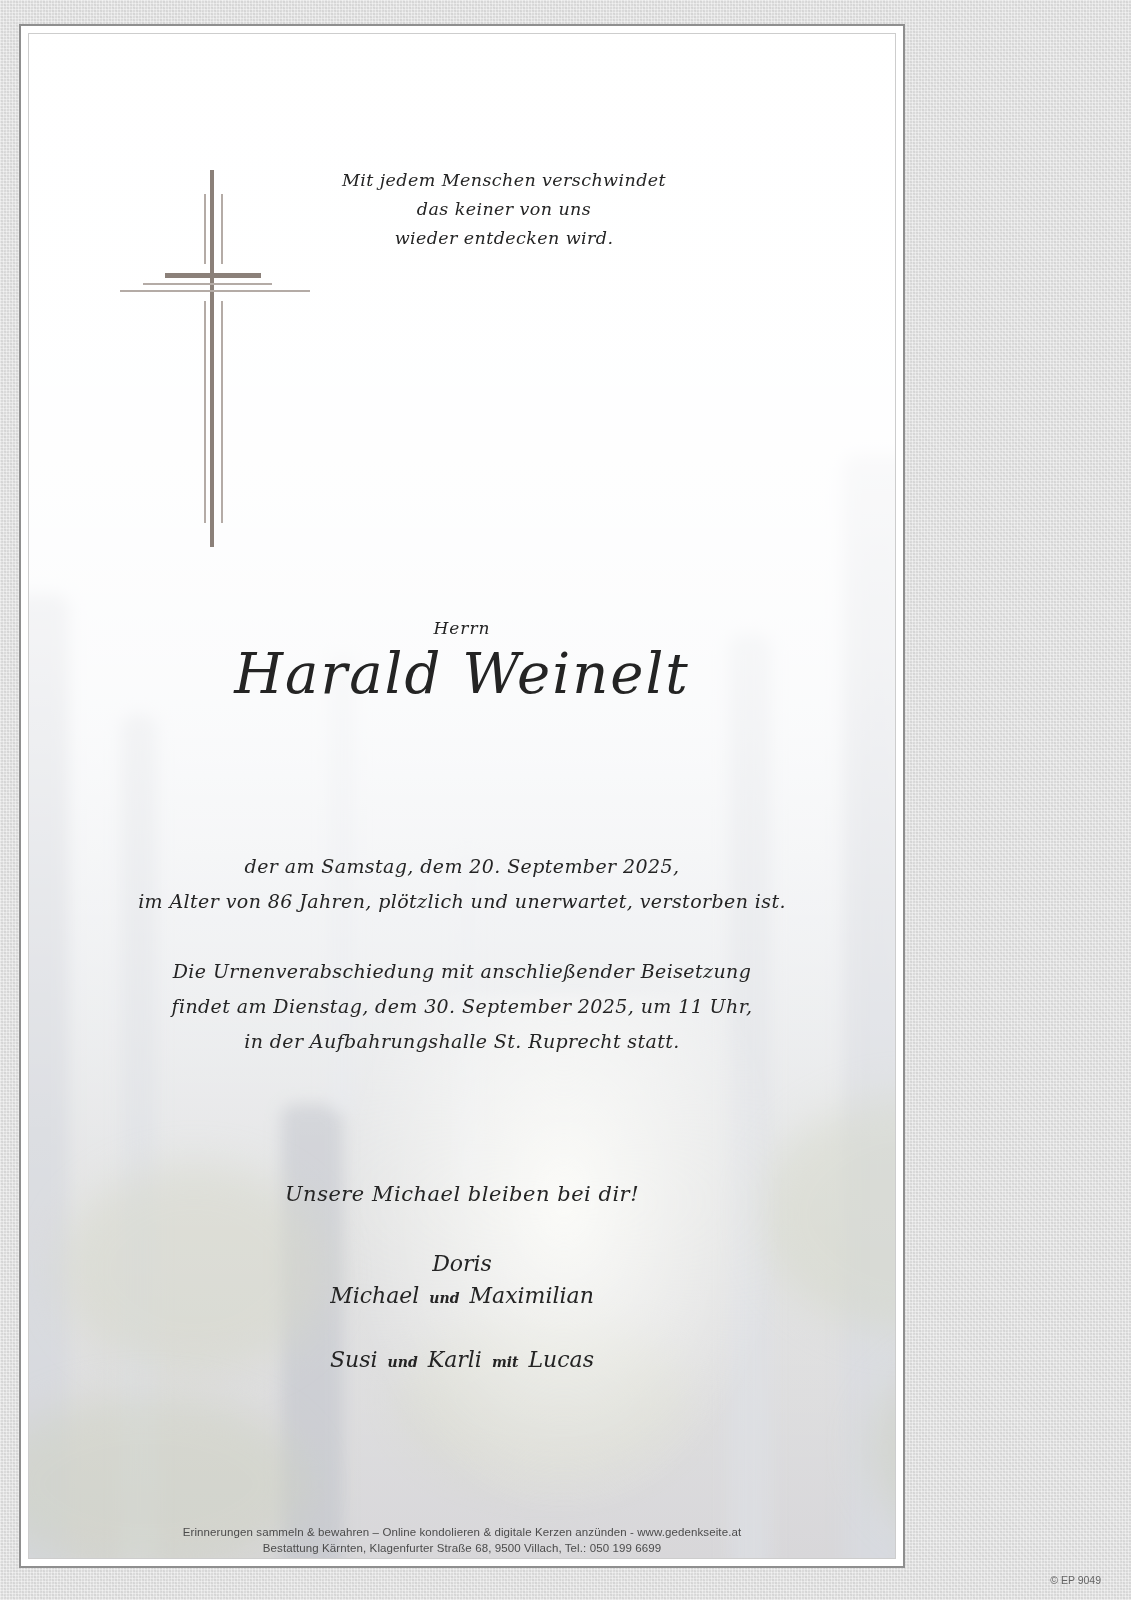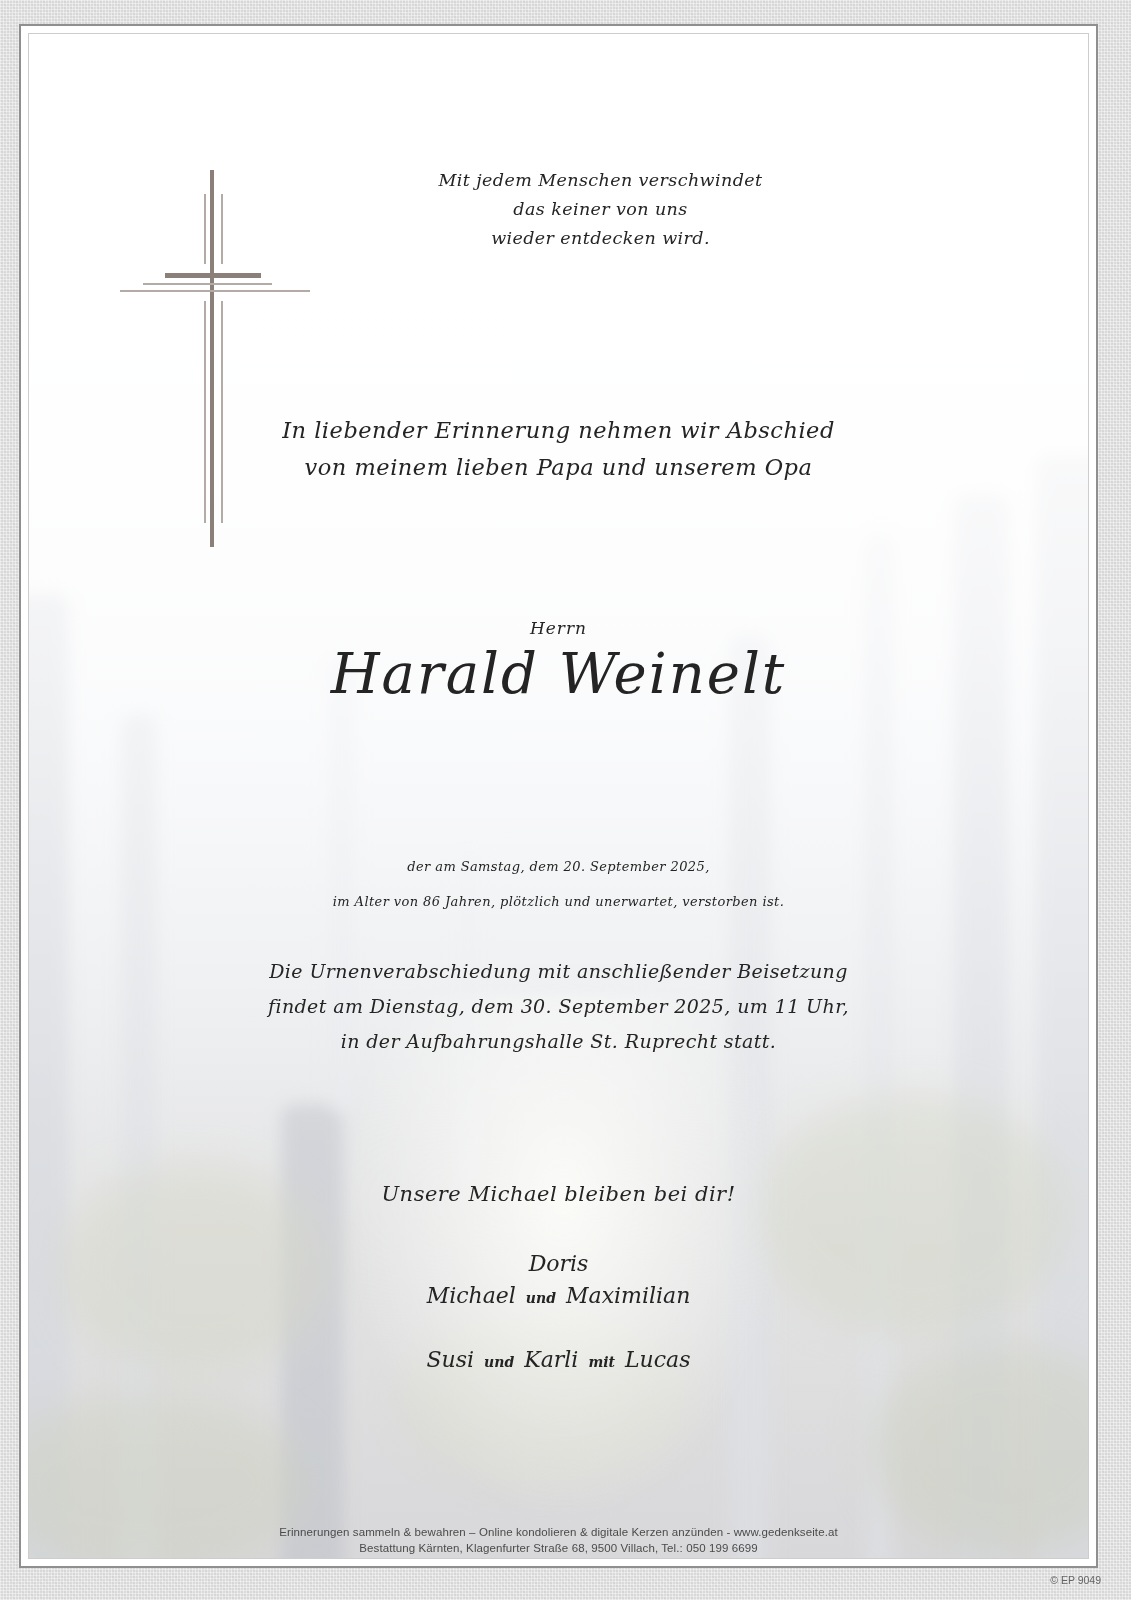--- a/index.html
+++ b/index.html
@@ -6,21 +6,21 @@
   .page{
     position:relative;width:1131px;height:1600px;overflow:hidden;
     background-color:#dadada;
     background-image:
       repeating-linear-gradient(0deg, rgba(255,255,255,.40) 0 1px, rgba(0,0,0,0) 1px 3px),
       repeating-linear-gradient(90deg, rgba(255,255,255,.40) 0 1px, rgba(0,0,0,0) 1px 3px),
       repeating-linear-gradient(45deg, rgba(170,170,170,.10) 0 2px, rgba(0,0,0,0) 2px 5px);
     font-family:"DejaVu Serif", serif;
   }
   .frame{
-    position:absolute;left:19px;top:24px;width:1079px;height:1544px;
+    position:absolute;left:19px;top:24px;width:886px;height:1544px;
     box-sizing:border-box;border:2px solid #8f8f8f;background:#ffffff;padding:7px;
   }
   .inner{
     position:relative;width:100%;height:100%;box-sizing:border-box;
     border:1px solid #cdcdcd;overflow:hidden;background:#fdfdfe;
   }
   
   .forest{position:absolute;inset:0;overflow:hidden;
     background:linear-gradient(180deg,#fcfdfe 0%,#f8f9fb 28%,#eff1f4 46%,#e3e5e8 62%,#d8d9d9 78%,#cdcccf 100%);}
   .trunk{position:absolute;filter:blur(8px);border-radius:14px;}
@@ -57,21 +57,21 @@
   .ch-thin{height:2px;background:#b4aba6;}
   .ch-1{left:24px;top:113px;width:129px;}
   .ch-2{left:1px;top:120px;width:190px;}
   
   .txt{position:absolute;left:0;right:0;text-align:center;color:#242424;
     font-family:"DejaVu Serif", serif;font-style:italic;}
   .poem{top:132px;left:84px;font-size:17.5px;line-height:29px;letter-spacing:.4px;}
   .intro{top:378px;font-size:22.5px;line-height:37px;letter-spacing:.5px;}
   .salutation{top:584px;font-size:17px;letter-spacing:1px;}
   .name{top:608px;font-size:56px;line-height:64px;letter-spacing:2px;}
-  .body1{top:815px;font-size:13px;line-height:35px;letter-spacing:.4px;}
+  .body1{top:815px;font-size:19px;line-height:35px;letter-spacing:.4px;}
   .body2{top:920px;font-size:19px;line-height:35px;letter-spacing:.4px;}
   .farewell{top:1148px;font-size:21px;letter-spacing:.5px;}
   .m1{top:1217px;font-size:22px;font-style:italic;}
   .m2{top:1249px;font-size:22px;}
   .m3{top:1313px;font-size:22px;}
   .connector{font-size:14px;font-style:italic;letter-spacing:0;margin:0 3px;font-weight:bold;}
   .footer{top:1490px;font-size:11.5px;line-height:16px;color:#4b4b4b;
     font-family:"Liberation Sans", sans-serif;font-style:normal;letter-spacing:.1px;}
   .pub-code{position:absolute;right:30px;top:1574px;font-size:10.5px;color:#656565;
     font-family:"Liberation Sans", sans-serif;}
@@ -113,24 +113,20 @@
         <div class="ch-thin ch-1"></div>
         <div class="ch-thin ch-2"></div>
       </div>
 
       <div class="txt poem">
         <div>Mit jedem Menschen verschwindet</div>
         <div>das keiner von uns</div>
         <div>wieder entdecken wird.</div>
       </div>
 
-      <div class="txt intro">
-        <div>In liebender Erinnerung nehmen wir Abschied</div>
-        <div>von meinem lieben Papa und unserem Opa</div>
-      </div>
 
       <div class="txt salutation">Herrn</div>
 
       <div class="txt name">Harald Weinelt</div>
 
       <div class="txt body1">
         <div>der am Samstag, dem 20. September 2025,</div>
         <div>im Alter von 86 Jahren, plötzlich und unerwartet, verstorben ist.</div>
       </div>
 

